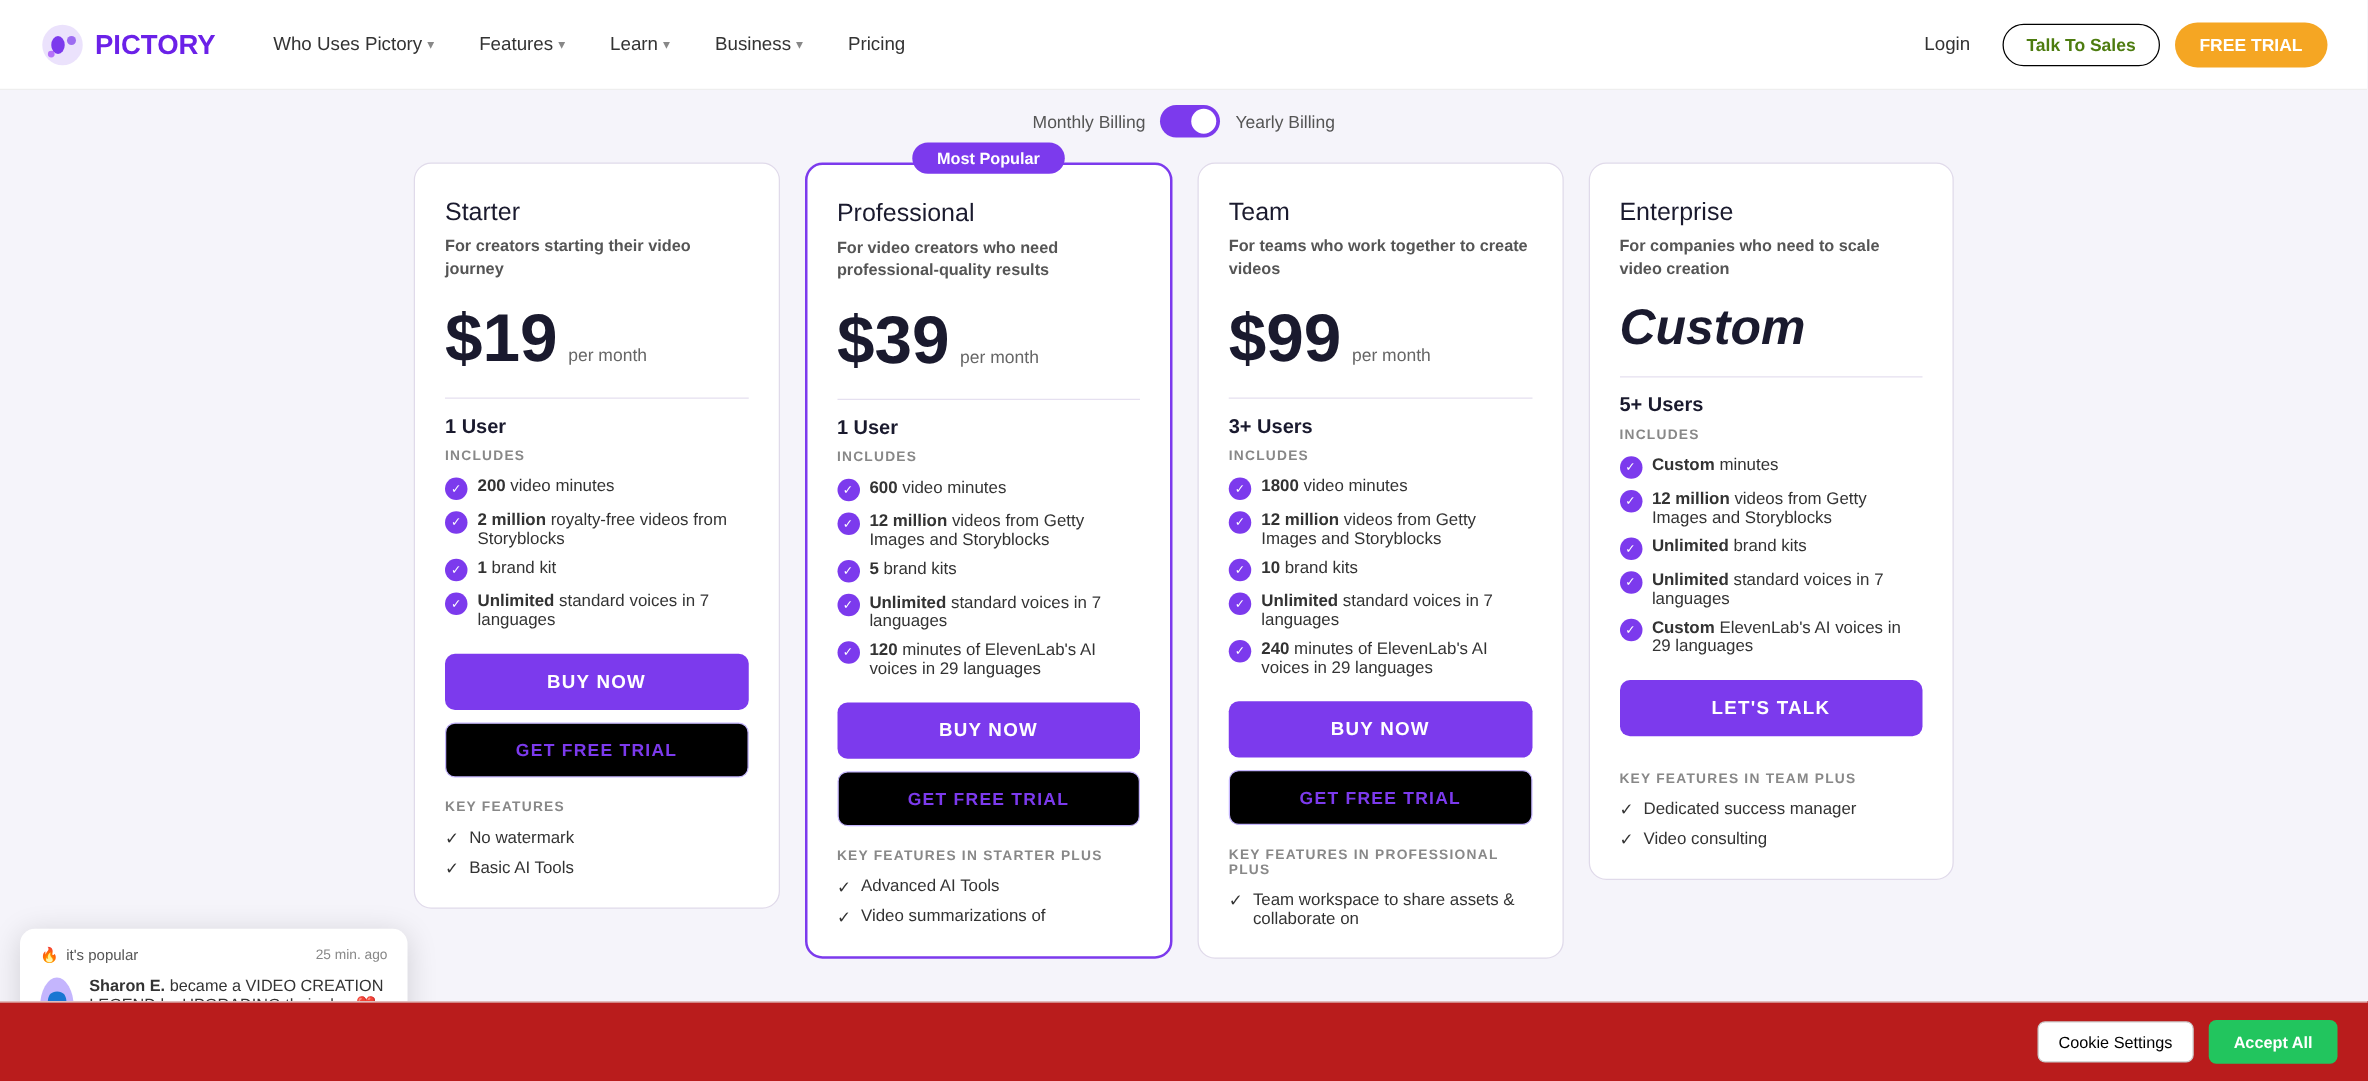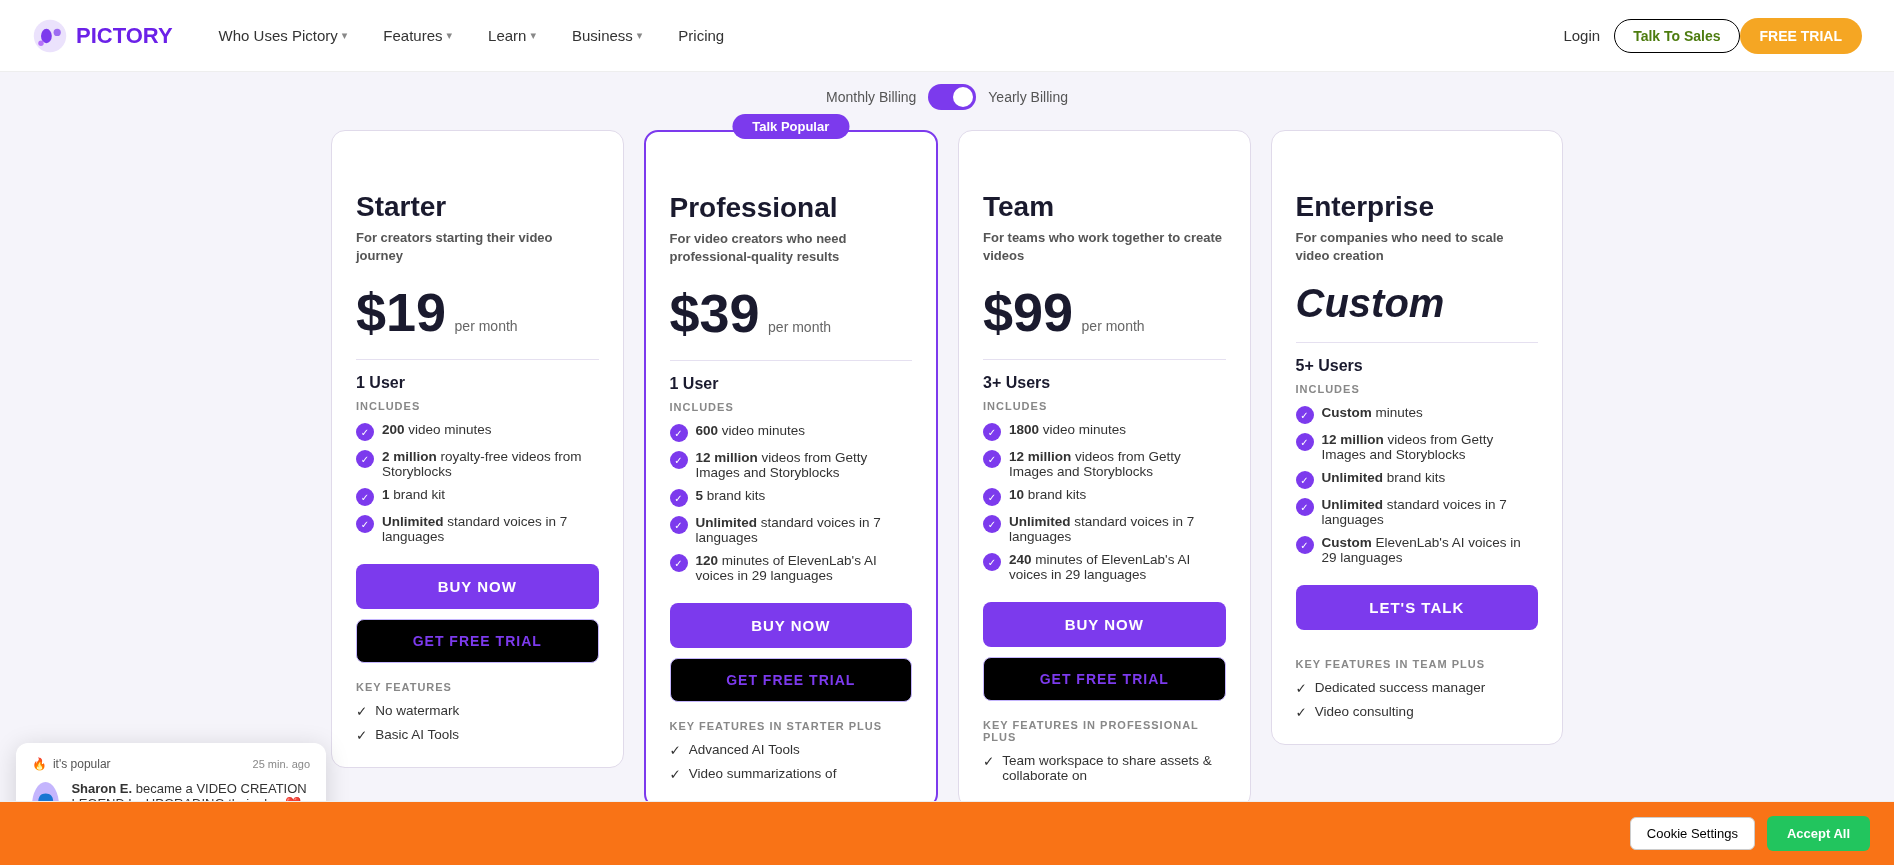--- a/index.html
+++ b/index.html
@@ -21,21 +21,21 @@
       text-decoration: none; margin-right: 32px;
     }
     .nav-logo .logo-icon { width: 36px; height: 36px; }
     .nav-links { display: flex; align-items: center; gap: 8px; flex: 1; }
     .nav-link {
       display: flex; align-items: center; gap: 4px;
       padding: 8px 14px; color: #333; font-size: 15px; font-weight: 500;
       cursor: pointer; border-radius: 6px; text-decoration: none;
     }
     .nav-link .chevron { font-size: 11px; color: #888; }
-    .nav-right { display: flex; align-items: center; }
+    .nav-right { display: flex; align-items: center; gap: 12px; }
     .btn-talk {
       border: 1px solid #000000; background: transparent; color: #4d7c0f;
       padding: 8px 18px; border-radius: 20px; font-size: 14px; font-weight: 600;
       cursor: pointer;
     }
     .btn-free-trial {
       background: #f5a623; color: #fff; border: none;
       padding: 10px 20px; border-radius: 20px; font-size: 14px; font-weight: 700;
       cursor: pointer;
     }
@@ -71,21 +71,21 @@
       position: relative; overflow: visible;
     }
     .plan-card.popular { border: 2px solid #7c3aed; }
 
     .most-popular-badge {
       position: absolute; top: -18px; left: 50%; transform: translateX(-50%);
       background: #7c3aed; color: #fff; border-radius: 20px;
       padding: 5px 20px; font-size: 13px; font-weight: 600; white-space: nowrap;
     }
 
-    .plan-name { font-size: 28px; font-weight: 700; color: #1a1a2e; margin-bottom: 6px; margin-top: 32px; }
+    .plan-name { font-size: 20px; font-weight: 400; color: #1a1a2e; margin-bottom: 6px; }
     .plan-desc { font-size: 13px; color: #555; line-height: 1.4; margin-bottom: 16px; font-weight: bold; }
 
     .plan-price { margin-bottom: 16px; }
     .plan-price .amount { font-size: 54px; font-weight: 800; color: #1a1a2e; }
     .plan-price .amount.custom { font-size: 40px; font-style: italic; }
     .plan-price .per-month { font-size: 14px; color: #666; margin-left: 4px; }
 
     .plan-divider { border: none; border-top: 1px solid #e5e0f0; margin: 14px 0; }
 
     .plan-users { font-size: 16px; font-weight: 700; color: #1a1a2e; margin-bottom: 8px; }
@@ -145,21 +145,21 @@
       color: #7c3aed; font-size: 22px;
     }
     .nudge-text { font-size: 13px; color: #333; flex: 1; }
     .nudge-text strong { font-weight: 700; }
     .nudge-verified { display: flex; align-items: center; gap: 4px; margin-top: 6px; font-size: 11px; color: #7c3aed; }
     .nudge-verified .check-small { width: 14px; height: 14px; background: #7c3aed; border-radius: 50%; color: #fff; font-size: 8px; display: flex; align-items: center; justify-content: center; }
 
     
     .cookie-banner {
       position: fixed; bottom: 0; right: 0; left: 0;
-      background: #f97316; border-top: 1px solid #eee;
+      background: #b91c1c; border-top: 1px solid #eee;
       display: flex; justify-content: flex-end; align-items: center;
       padding: 14px 24px; gap: 12px; z-index: 300;
     }
     .btn-cookie-settings {
       border: 1px solid #ccc; background: #fff; padding: 8px 16px;
       border-radius: 6px; font-size: 13px; cursor: pointer;
     }
     .btn-accept-all {
       background: #22c55e; color: #fff; border: none;
       padding: 10px 20px; border-radius: 6px; font-size: 13px;
@@ -252,21 +252,21 @@
         <span>No watermark</span>
       </li>
       <li class="bottom-feature-item">
         <span class="check-icon">✓</span>
         <span>Basic AI Tools</span>
       </li>
     </ul>
   </div>
 
   <div class="plan-card popular">
-    <div class="most-popular-badge">Talk Popular</div>
+    <div class="most-popular-badge">Most Popular</div>
     <div class="plan-name">Professional</div>
     <div class="plan-desc">For video creators who need professional-quality results</div>
     <div class="plan-price">
       <span class="amount">$39</span>
       <span class="per-month">per month</span>
     </div>
     <hr class="plan-divider">
     <div class="plan-users">1 User</div>
     <div class="includes-label">INCLUDES</div>
     <ul class="feature-list">

